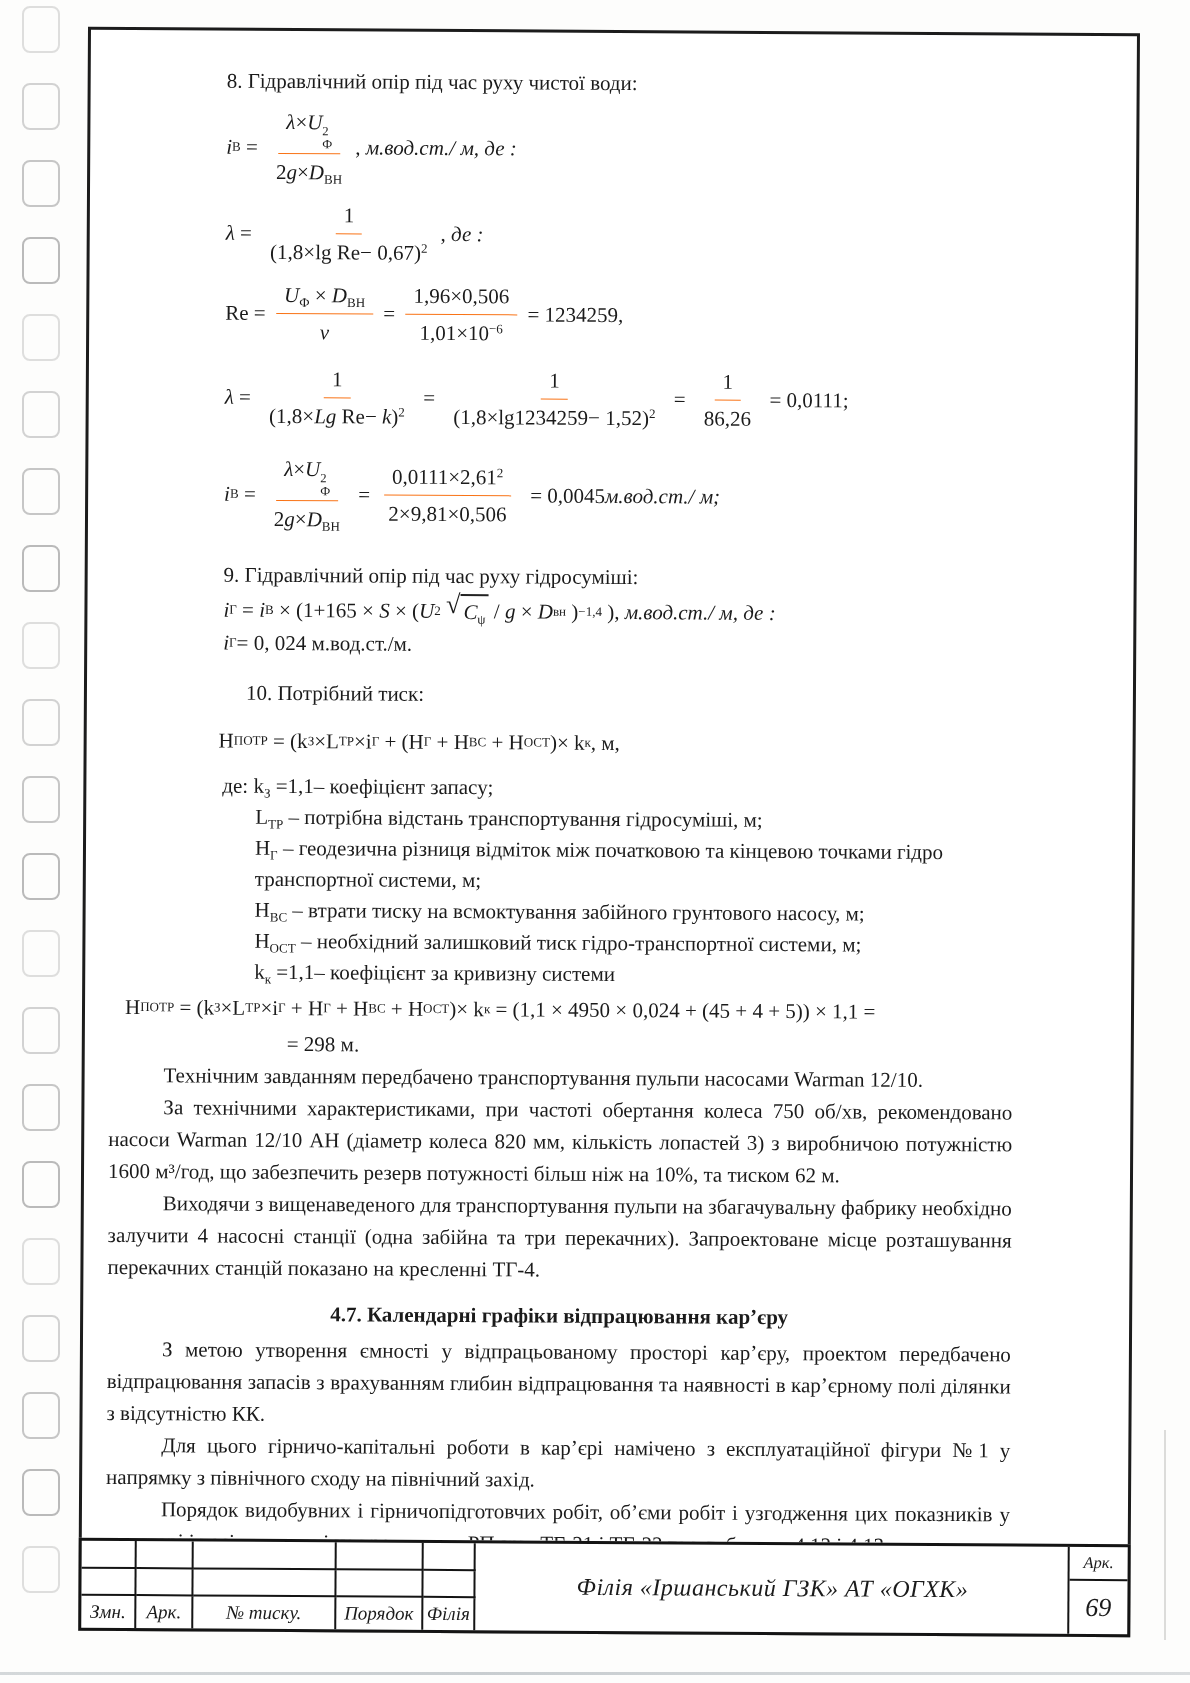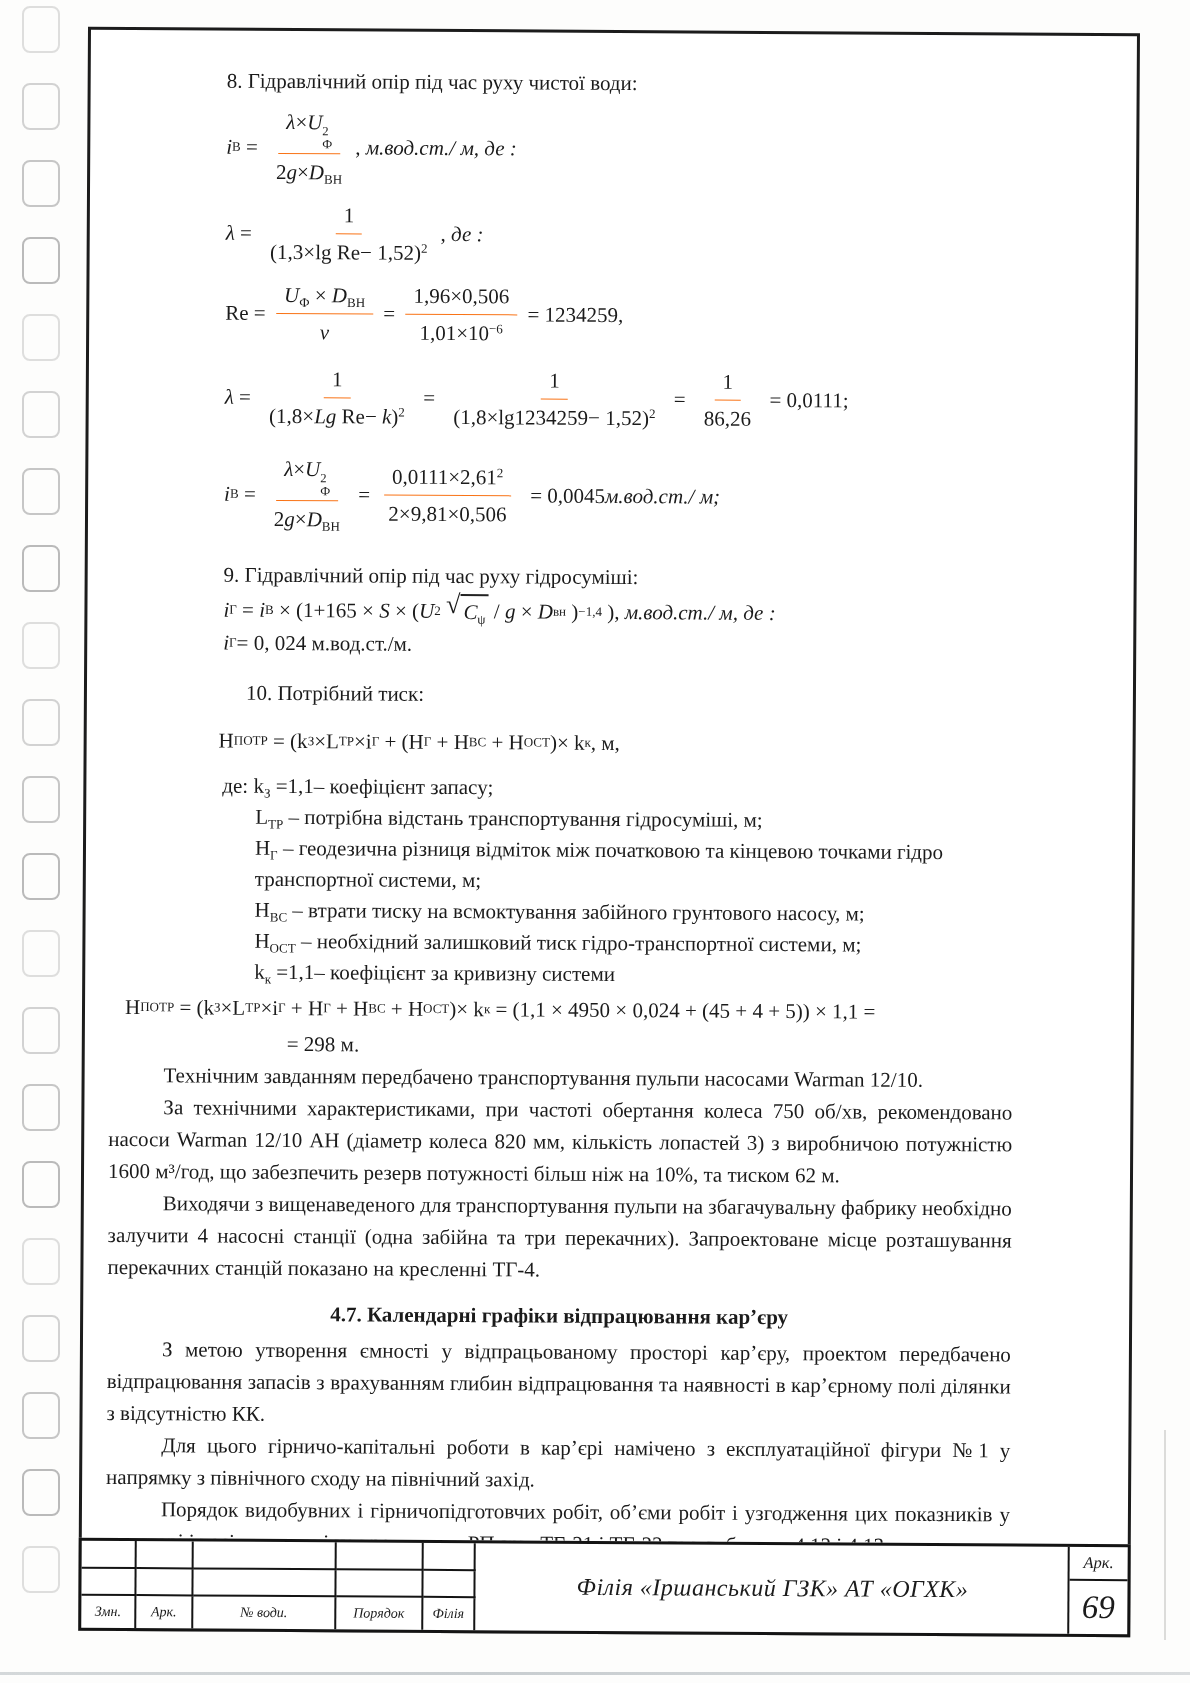--- a/index.html
+++ b/index.html
@@ -91,38 +91,38 @@
     position:absolute; left:-3px; right:-3px; bottom:-3px; height:93px;
     display:flex; background:#fff; border:3px solid #141414; z-index:5;
   }
   .stamp-grid {
     width:396px; display:grid;
     grid-template-columns:55px 57px 143px 87px 52px;
     grid-template-rows:28px 27px 1fr;
   }
   .stamp-cell {
     border-right:2px solid #141414; border-bottom:2px solid #141414;
-    font-style:italic; font-size:14px;
+    font-style:italic; font-size:19px;
     display:flex; align-items:center; justify-content:center;
   }
   .stamp-cell.last-row { border-bottom:none; }
   .stamp-org {
     flex:1; border-right:2px solid #141414;
     display:flex; align-items:center; justify-content:center;
     font-style:italic; font-size:24px; letter-spacing:0.5px;
   }
   .stamp-sheet { width:58px; display:flex; flex-direction:column; }
   .stamp-sheet-label {
     height:34px; border-bottom:2px solid #141414;
     display:flex; align-items:center; justify-content:center;
     font-style:italic; font-size:16.5px;
   }
   .stamp-sheet-num {
     flex:1; display:flex; align-items:center; justify-content:center;
-    font-style:italic; font-size:33px;
+    font-style:italic; font-size:26px;
   }
 </style>
 </head>
 <body>
 
 <div class="holes" id="holes">
     <div class="hole" style="top: 6px; opacity: 0.45;"></div>
     <div class="hole" style="top: 83px; opacity: 0.63;"></div>
     <div class="hole" style="top: 160px; opacity: 0.81;"></div>
     <div class="hole" style="top: 237px; opacity: 0.99;"></div>
@@ -144,21 +144,21 @@
     <div class="hole" style="top: 1469px; opacity: 0.99;"></div>
     <div class="hole" style="top: 1546px; opacity: 0.45;"></div>
   </div>
 
 <div class="frame">
   <div class="content">
 
     <div class="num-heading">8. Гідравлічний опір під час руху чистої води:</div>
 
     <div class="formula f-top"><span class="it">i</span><sub>В</sub><span> = </span><span class="frac"><span class="fnum"><span class="it">λ</span><span>×</span><span class="it">U</span><span class="ss"><span>2</span><span>Ф</span></span></span><span class="fden"><span>2</span><span class="it">g</span><span>×</span><span class="it">D</span><sub>ВН</sub></span></span><span>, </span><span class="it">м.вод.ст./ м, де :</span></div>
-    <div class="formula f-mid"><span class="it">λ</span><span> = </span><span class="frac"><span class="fnum"><span>1</span></span><span class="fden"><span>(1,3×lg Re− 1,52)</span><sup>2</sup></span></span><span>, </span><span class="it">де :</span></div>
+    <div class="formula f-mid"><span class="it">λ</span><span> = </span><span class="frac"><span class="fnum"><span>1</span></span><span class="fden"><span>(1,8×lg Re− 0,67)</span><sup>2</sup></span></span><span>, </span><span class="it">де :</span></div>
     <div class="formula f-mid"><span>Re = </span><span class="frac"><span class="fnum"><span class="it">U</span><sub>Ф</sub><span> × </span><span class="it">D</span><sub>ВН</sub></span><span class="fden"><span class="it">ν</span></span></span><span> = </span><span class="frac"><span class="fnum"><span>1,96×0,506</span></span><span class="fden"><span>1,01×10</span><sup>−6</sup></span></span><span> = 1234259,</span></div>
     <div class="formula f-big1"><span class="it">λ</span><span> = </span><span class="frac"><span class="fnum"><span>1</span></span><span class="fden"><span>(1,8×</span><span class="it">Lg</span><span> Re− </span><span class="it">k</span><span>)</span><sup>2</sup></span></span><span> = </span><span class="frac"><span class="fnum"><span>1</span></span><span class="fden"><span>(1,8×lg1234259− 1,52)</span><sup>2</sup></span></span><span> = </span><span class="frac"><span class="fnum"><span>1</span></span><span class="fden"><span>86,26</span></span></span><span> = 0,0111;</span></div>
     <div class="formula f-big2"><span class="it">i</span><sub>В</sub><span> = </span><span class="frac"><span class="fnum"><span class="it">λ</span><span>×</span><span class="it">U</span><span class="ss"><span>2</span><span>Ф</span></span></span><span class="fden"><span>2</span><span class="it">g</span><span>×</span><span class="it">D</span><sub>ВН</sub></span></span><span> = </span><span class="frac"><span class="fnum"><span>0,0111×2,61</span><sup>2</sup></span><span class="fden"><span>2×9,81×0,506</span></span></span><span>  = 0,0045</span><span class="it">м.вод.ст./ м;</span></div>
 
     <div class="num-heading sec9">9. Гідравлічний опір під час руху гідросуміші:</div>
     <div class="formula f9line"><span class="it">i</span><sub>Г</sub><span> = </span><span class="it">i</span><sub>В</sub><span> × (1+165 × </span><span class="it">S</span><span> × (</span><span class="it">U</span><sup>2</sup><span> </span><span class="sqrt"><span class="rad">√</span><span class="radbody"><span class="it">C</span><sub>ψ</sub></span></span><span> / </span><span class="it">g</span><span> × </span><span class="it">D</span><sub>вн</sub><span> )</span><sup>−1,4</sup><span> ), </span><span class="it">м.вод.ст./ м, де :</span></div>
     <div class="formula f9res"><span class="it">i</span><sub>Г</sub><span>= 0, 024 м.вод.ст./м.</span></div>
 
     <div class="num-heading h10">10. Потрібний тиск:</div>
     <div class="formula f10"><span>Н</span><sub>ПОТР</sub><span> = (k</span><sub>З</sub><span>×L</span><sub>ТР</sub><span>×і</span><sub>Г</sub><span> + (Н</span><sub>Г</sub><span> + Н</span><sub>ВС</sub><span> + Н</span><sub>ОСТ</sub><span>)× k</span><sub>к</sub><span>, м,</span></div>
@@ -193,21 +193,21 @@
       <div class="stamp-cell"></div>
       <div class="stamp-cell"></div>
       <div class="stamp-cell"></div>
       <div class="stamp-cell"></div>
       <div class="stamp-cell"></div>
       <div class="stamp-cell"></div>
       <div class="stamp-cell"></div>
       <div class="stamp-cell"></div>
       <div class="stamp-cell last-row">Змн.</div>
       <div class="stamp-cell last-row">Арк.</div>
-      <div class="stamp-cell last-row">№ води.</div>
+      <div class="stamp-cell last-row">№ тиску.</div>
       <div class="stamp-cell last-row">Порядок</div>
       <div class="stamp-cell last-row">Філія</div>
     </div>
     <div class="stamp-org">Філія «Іршанський ГЗК» АТ «ОГХК»</div>
     <div class="stamp-sheet">
       <div class="stamp-sheet-label">Арк.</div>
       <div class="stamp-sheet-num">69</div>
     </div>
   </div>
 </div>

